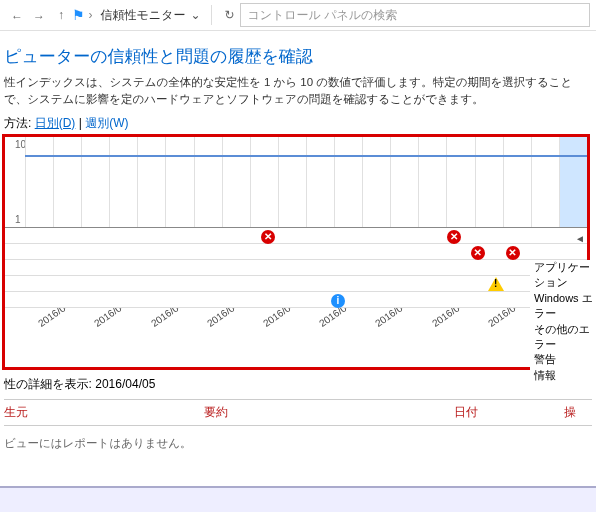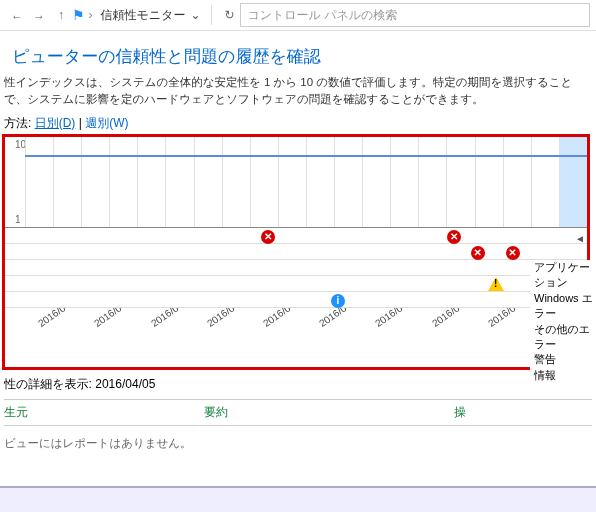--- a/index.html
+++ b/index.html
@@ -4,21 +4,21 @@
 <style>
 html,body{margin:0;padding:0;font-family:"Meiryo","Yu Gothic",sans-serif;font-size:12px;color:#000;background:#fff;width:596px;height:518px;overflow:hidden}
 .toolbar{display:flex;align-items:center;height:30px;padding:0 6px;border-bottom:1px solid #e0e0e0}
 .tb-btn{width:22px;height:22px;display:flex;align-items:center;justify-content:center;color:#666}
 .flag{color:#1e90ff;font-size:14px}
 .crumb{margin-left:4px;color:#333}
 .crumb-sep{margin:0 4px;color:#888}
 .crumb-dd{width:20px;text-align:center;color:#555}
 .tb-sep{width:1px;height:20px;background:#ddd;margin:0 6px}
 .search{flex:1;border:1px solid #ccc;height:22px;padding:0 6px;color:#999;display:flex;align-items:center}
-.hdr{color:#0066cc;font-size:17px;margin:14px 16px 6px 0;padding-left:12px}
+.hdr{color:#0066cc;font-size:17px;margin:14px 16px 6px 0;padding-left:4px}
 .desc{font-size:11.5px;line-height:1.5;padding:0 6px 4px 4px;color:#333}
 .row{display:flex;align-items:baseline;margin:2px 0 2px 4px;font-size:12px}
 .view-lbl{}
 .lnk{color:#0066cc;cursor:pointer}
 .underline{text-decoration:underline}
 .last{margin-left:auto;margin-right:12px}
 .chartbox{border:3px solid #d80000;margin:2px 6px 2px 2px;position:relative;height:230px}
 .chart-top{position:relative;height:90px;border-bottom:1px solid #888}
 .y10,.y1{position:absolute;left:10px;font-size:10px;color:#666}
 .y10{top:2px}.y1{bottom:2px}
@@ -33,21 +33,21 @@
 .err{background:#d80000}
 .info{background:#1e90ff}
 .warn{width:0;height:0;border-left:8px solid transparent;border-right:8px solid transparent;border-bottom:14px solid #ffcc00;border-radius:0;top:1px}
 .warn::after{content:"!";position:absolute;left:-2px;top:1px;color:#000;font-size:10px;font-weight:bold}
 .dates{height:50px;position:relative;margin-left:20px;overflow:hidden}
 .dt{position:absolute;transform:rotate(-35deg);transform-origin:top left;font-size:10px;color:#444;white-space:nowrap;top:12px}
 .legend{position:absolute;right:-4px;top:100px;font-size:11px;line-height:1.4;background:#fff;padding-left:4px}
 .arrows{position:absolute;right:2px;top:96px;display:flex;flex-direction:column;gap:70px;font-size:10px;color:#555}
 .detail{margin:6px 0 6px 4px;font-size:12px}
 .tbl{display:flex;border-top:1px solid #ccc;border-bottom:1px solid #ccc;padding:4px 0;margin:0 4px}
-.th{font-size:12px;color:#15803d}
+.th{font-size:12px;color:#b91c1c}
 .th1{width:200px}.th2{width:250px}.th3{width:110px}
 .empty{color:#666;font-size:11.5px;margin:10px 4px}
 .footer{position:absolute;bottom:6px;left:0;right:0;height:24px;border-top:2px solid #aac;background:#eef}
 </style>
 </head>
 <body>
 
 <div class="toolbar">
   <div class="tb-btn">←</div>
   <div class="tb-btn">→</div>
@@ -144,17 +144,18 @@
 </div>
 
 <div class="detail">
   <span>性の詳細を表示:</span>
   <span>2016/04/05</span>
 </div>
 
 <div class="tbl">
   <div class="th th1">生元</div>
   <div class="th th2">要約</div>
+  <div class="th th3">日付</div>
   <div class="th">操</div>
 </div>
 <div class="empty">ビューにはレポートはありません。</div>
 
 <div class="footer"></div>
 
 </body></html>

